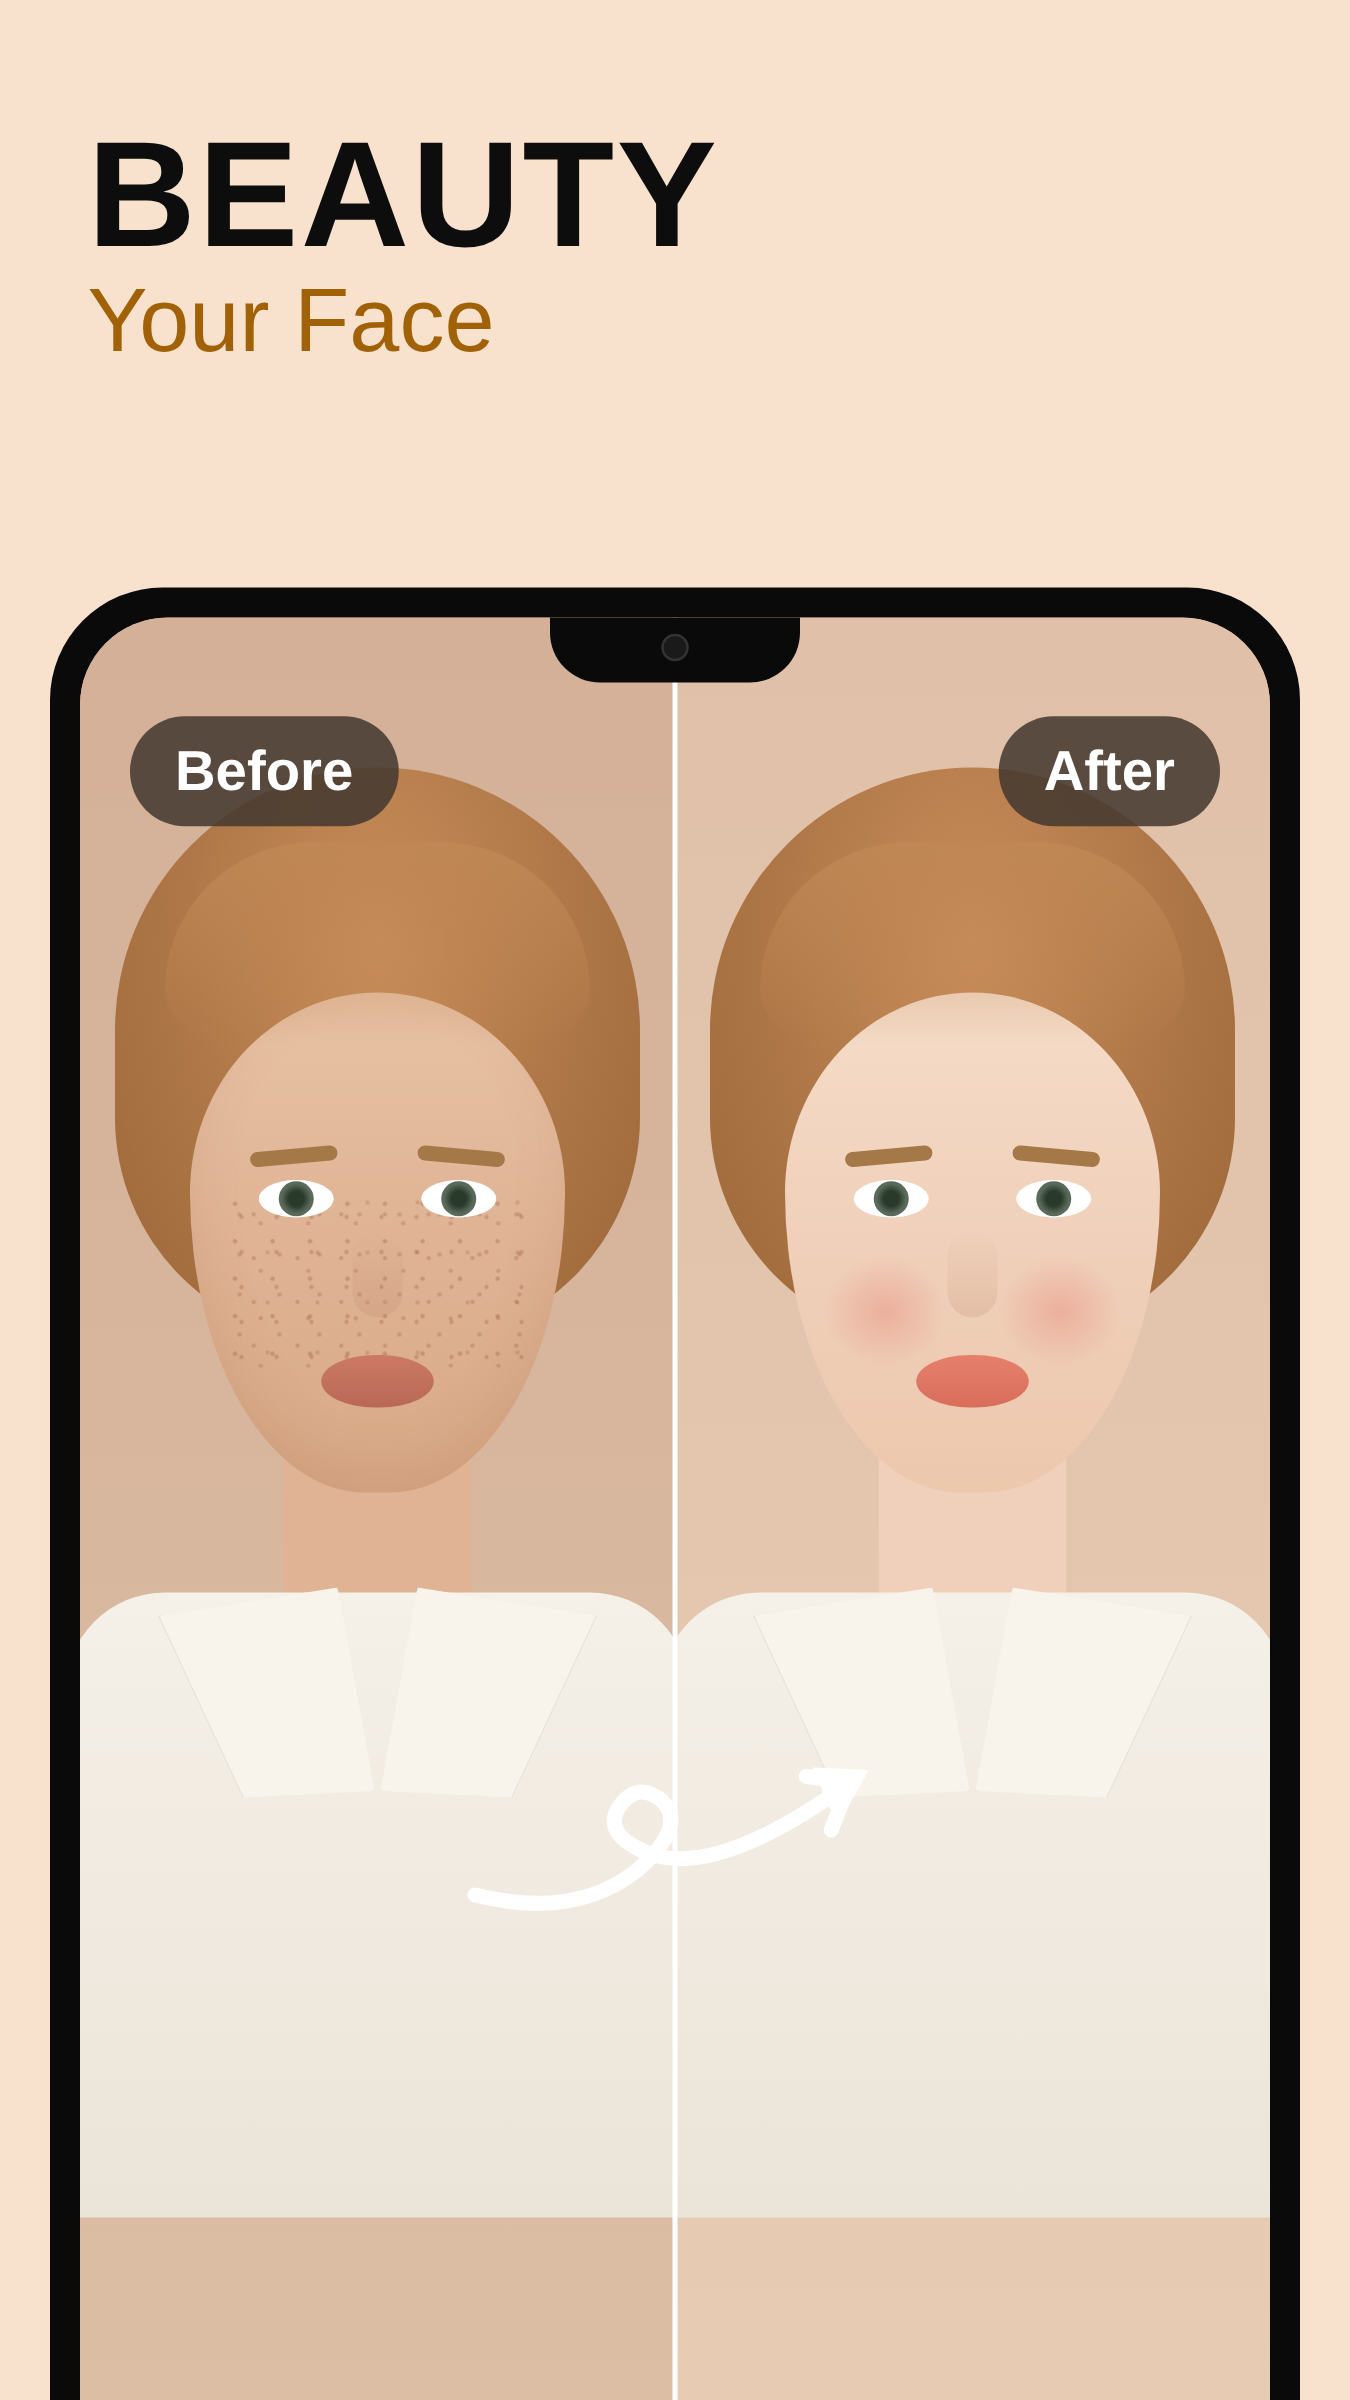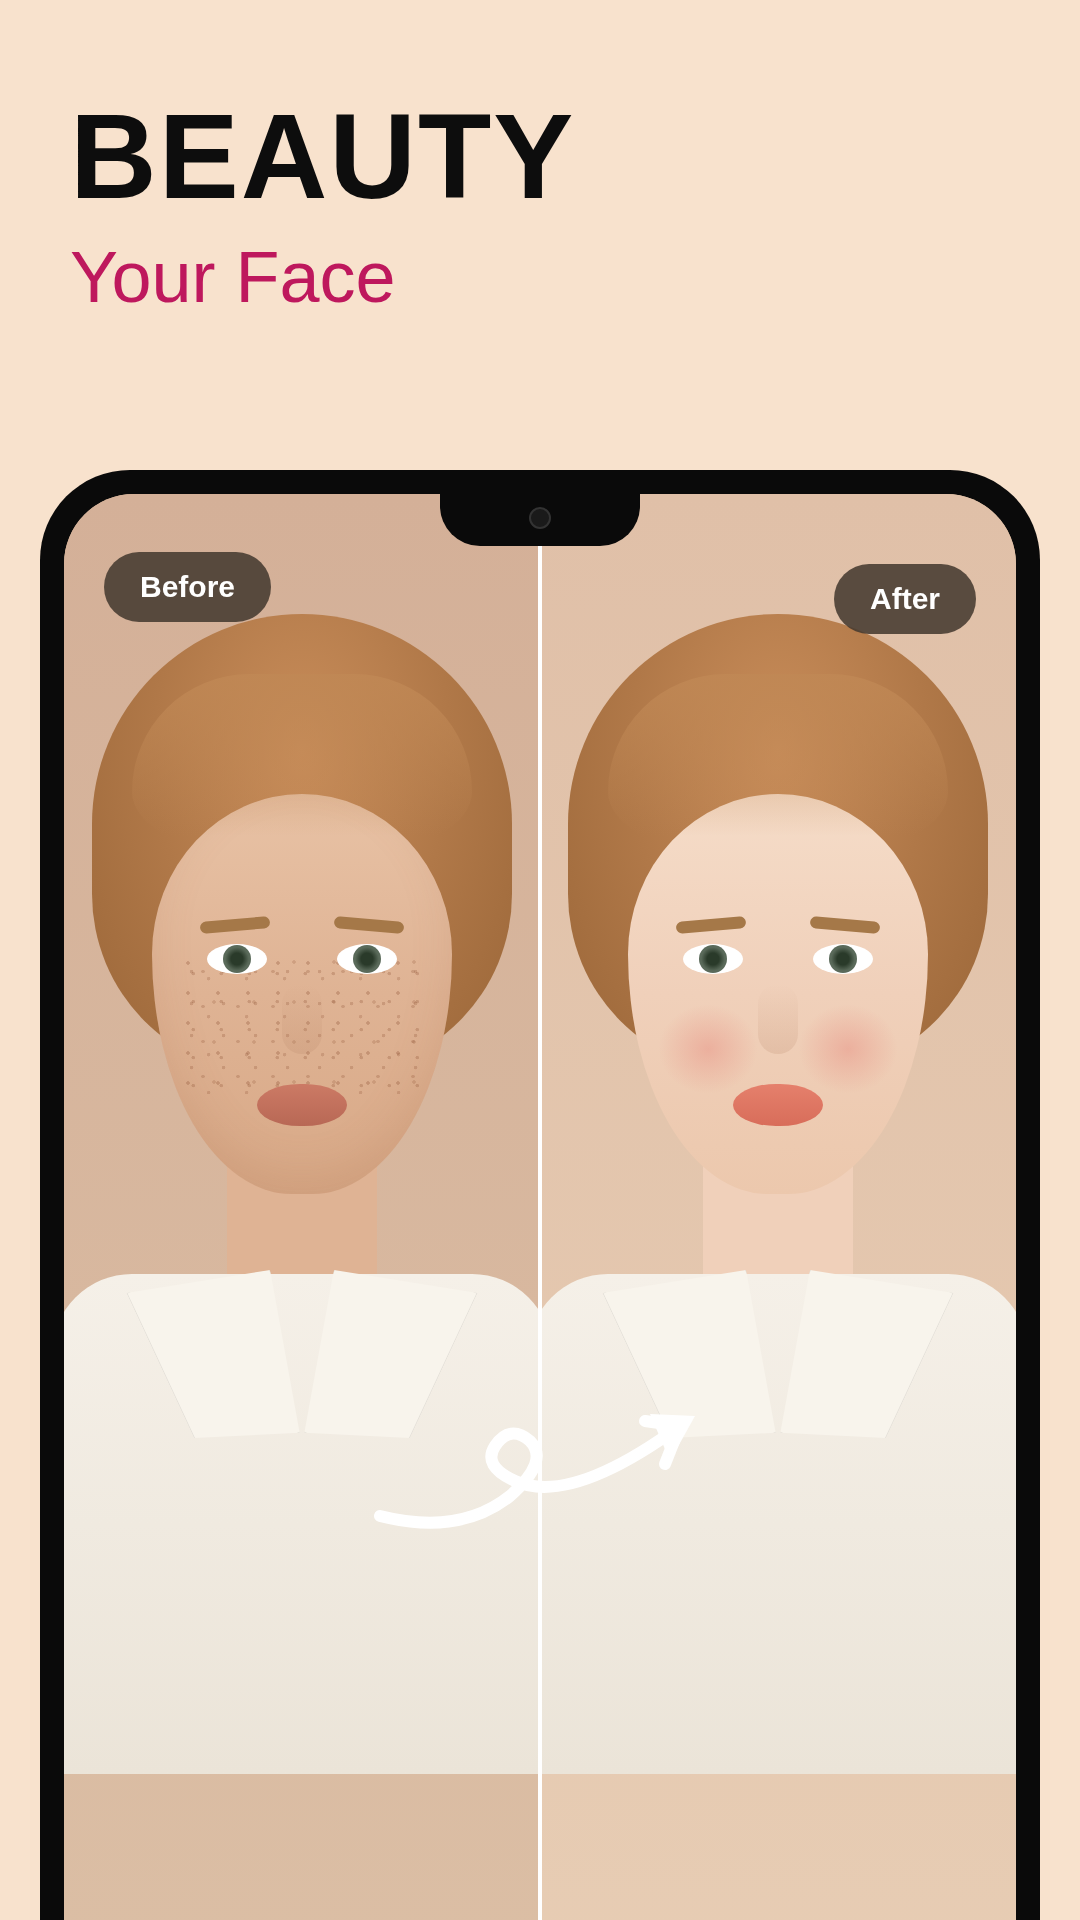--- a/index.html
+++ b/index.html
@@ -21,22 +21,21 @@
     .title {
       font-size: 120px;
       font-weight: 800;
       color: #0d0d0d;
       letter-spacing: 2px;
       line-height: 1;
     }
     .subtitle {
       font-size: 72px;
       font-weight: 500;
-      color: #be185d;
-      margin-top: 20px;
+      color: #a16207;
     }
     .phone-frame {
       position: absolute;
       left: 50%;
       transform: translateX(-50%);
       top: 470px;
       width: 1000px;
       height: 1700px;
       background: #0a0a0a;
       border-radius: 90px 90px 0 0;
@@ -95,35 +94,34 @@
       left: 50%;
       top: 0;
       bottom: 0;
       width: 4px;
       background: #fff;
       transform: translateX(-50%);
       z-index: 5;
     }
     .badge {
       position: absolute;
-      top: 58px;
+      top: 79px;
       background: rgba(70, 58, 48, 0.88);
       color: #fff;
-      font-size: 30px;
+      font-size: 45px;
       font-weight: 600;
       padding: 18px 36px;
       border-radius: 50px;
       z-index: 6;
     }
     .badge.before-badge {
       left: 40px;
     }
     .badge.after-badge {
       right: 40px;
-      margin-top: 12px;
     }
     .face {
       position: absolute;
       top: 120px;
       width: 440px;
       height: 1100px;
     }
     .hair {
       position: absolute;
       top: 0;

